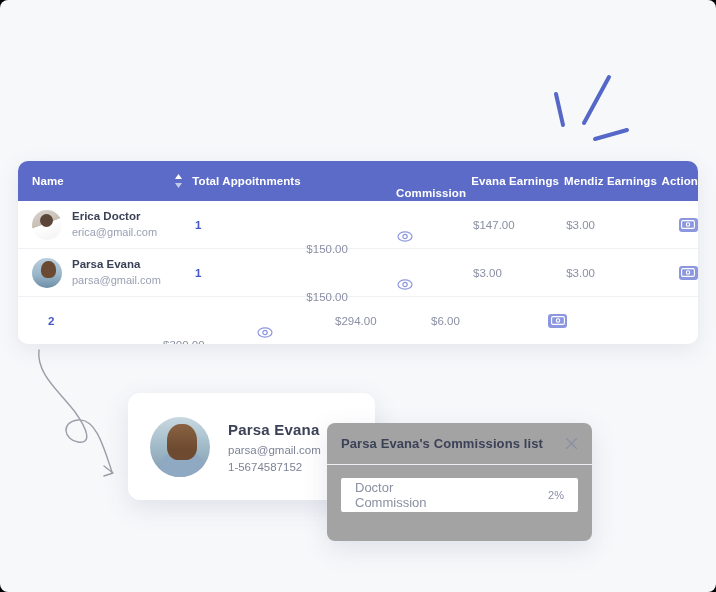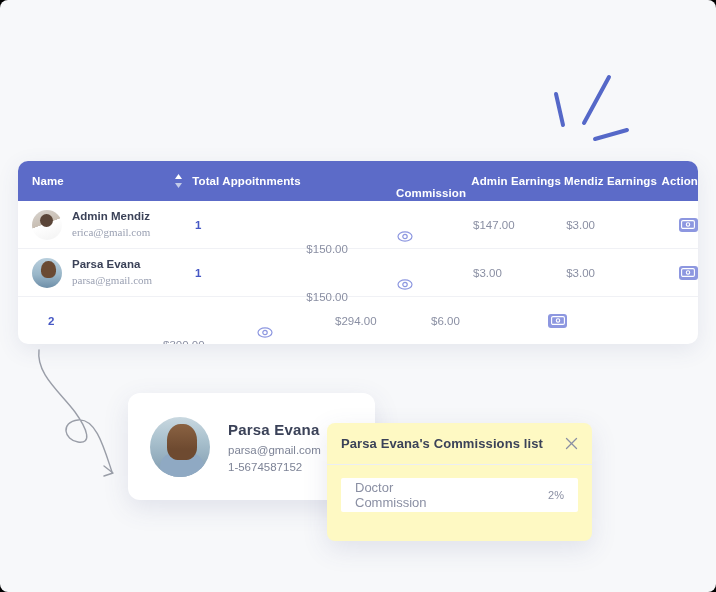--- a/index.html
+++ b/index.html
@@ -109,21 +109,21 @@
   .av-a { background: linear-gradient(160deg,#d9d5d0 0%, #c8beb3 45%, #ffffff 46%, #f2f2f2 100%); }
   .av-a::after { content:""; position:absolute; left:8px; top:4px; width:13px; height:13px; border-radius:50%; background:#5a4538; }
   .av-b { background: linear-gradient(180deg,#b9cfdd 0%, #9ab7c9 55%, #6d8ea8 100%); }
   .av-b::after { content:""; position:absolute; left:9px; top:3px; width:15px; height:17px; border-radius:48% 48% 40% 40%; background:#6a4a33; }
   .av-c { background: linear-gradient(180deg,#dfeae4 0%, #cfe0da 100%); }
   .av-c::after { content:""; position:absolute; left:9px; top:4px; width:12px; height:12px; border-radius:50%; background:#3d3226; }
   .av-c::before { content:""; position:absolute; left:4px; top:16px; width:22px; height:16px; border-radius:10px 10px 0 0; background:#2c3347; }
 
   .nameblock { display:flex; flex-direction:column; justify-content:center; line-height:1.25; }
   .nm { color:#3b4258; font-size:11.5px; font-weight:bold; }
-  .em { color:#9aa0b2; font-size:11px; margin-top:2px;font-family:Liberation Serif, serif; }
+  .em { color:#9aa0b2; font-size:11px; margin-top:2px; }
 
   .appt-val { color:#4557c4; font-weight:bold; font-size:11.5px; padding-left:2px;}
   .money { color:#8a8fa3; font-size:11.5px; }
 
   .eye-btn { background:none; border:none; padding:0; cursor:pointer; display:flex; align-items:center; }
   .act-btn {
     width:19px; height:14px;
     background:#8d97e0;
     border-radius:3px;
     border:none; padding:0; cursor:pointer;
@@ -167,21 +167,21 @@
   .p-email { color:#7d8396; font-size:11.5px; margin-top:6px; }
   .p-phone { color:#7d8396; font-size:11.5px; margin-top:5px; }
 
   
   .modal {
     position: absolute;
     left: 327px;
     top: 423px;
     width: 265px;
     height: 118px;
-    background: #fef9c3;
+    background: #a3a3a3;
     border-radius: 8px;
     box-shadow: 0 8px 26px rgba(70,80,130,0.13);
     overflow: hidden;
   }
   .modal-head {
     height: 42px;
     display: flex;
     align-items: center;
     justify-content: space-between;
     padding: 0 14px 0 14px;
@@ -234,35 +234,35 @@
       <div class="th col-appts">
         <span>Total Appoitnments</span>
       </div>
       <div class="th col-totearn">
         <span>Total Earnings</span>
       </div>
       <div class="th col-comm">
         <span>Commission</span>
       </div>
       <div class="th col-admin">
-        <span>Admin Earnings</span>
+        <span>Evana Earnings</span>
       </div>
       <div class="th col-docearn">
         <span>Mendiz Earnings</span>
       </div>
       <div class="th col-action">
         <span>Action</span>
       </div>
     </div>
 
     <div class="trow">
       <div class="cell col-name namecell">
         <span class="avatar av-a"></span>
         <span class="nameblock">
-          <span class="nm">Admin Mendiz</span>
+          <span class="nm">Erica Doctor</span>
           <span class="em">erica@gmail.com</span>
         </span>
       </div>
       <div class="cell col-sort"></div>
       <div class="cell col-appts">
         <span class="appt-val">1</span>
       </div>
       <div class="cell col-totearn">
         <span class="money">$150.00</span>
       </div>

